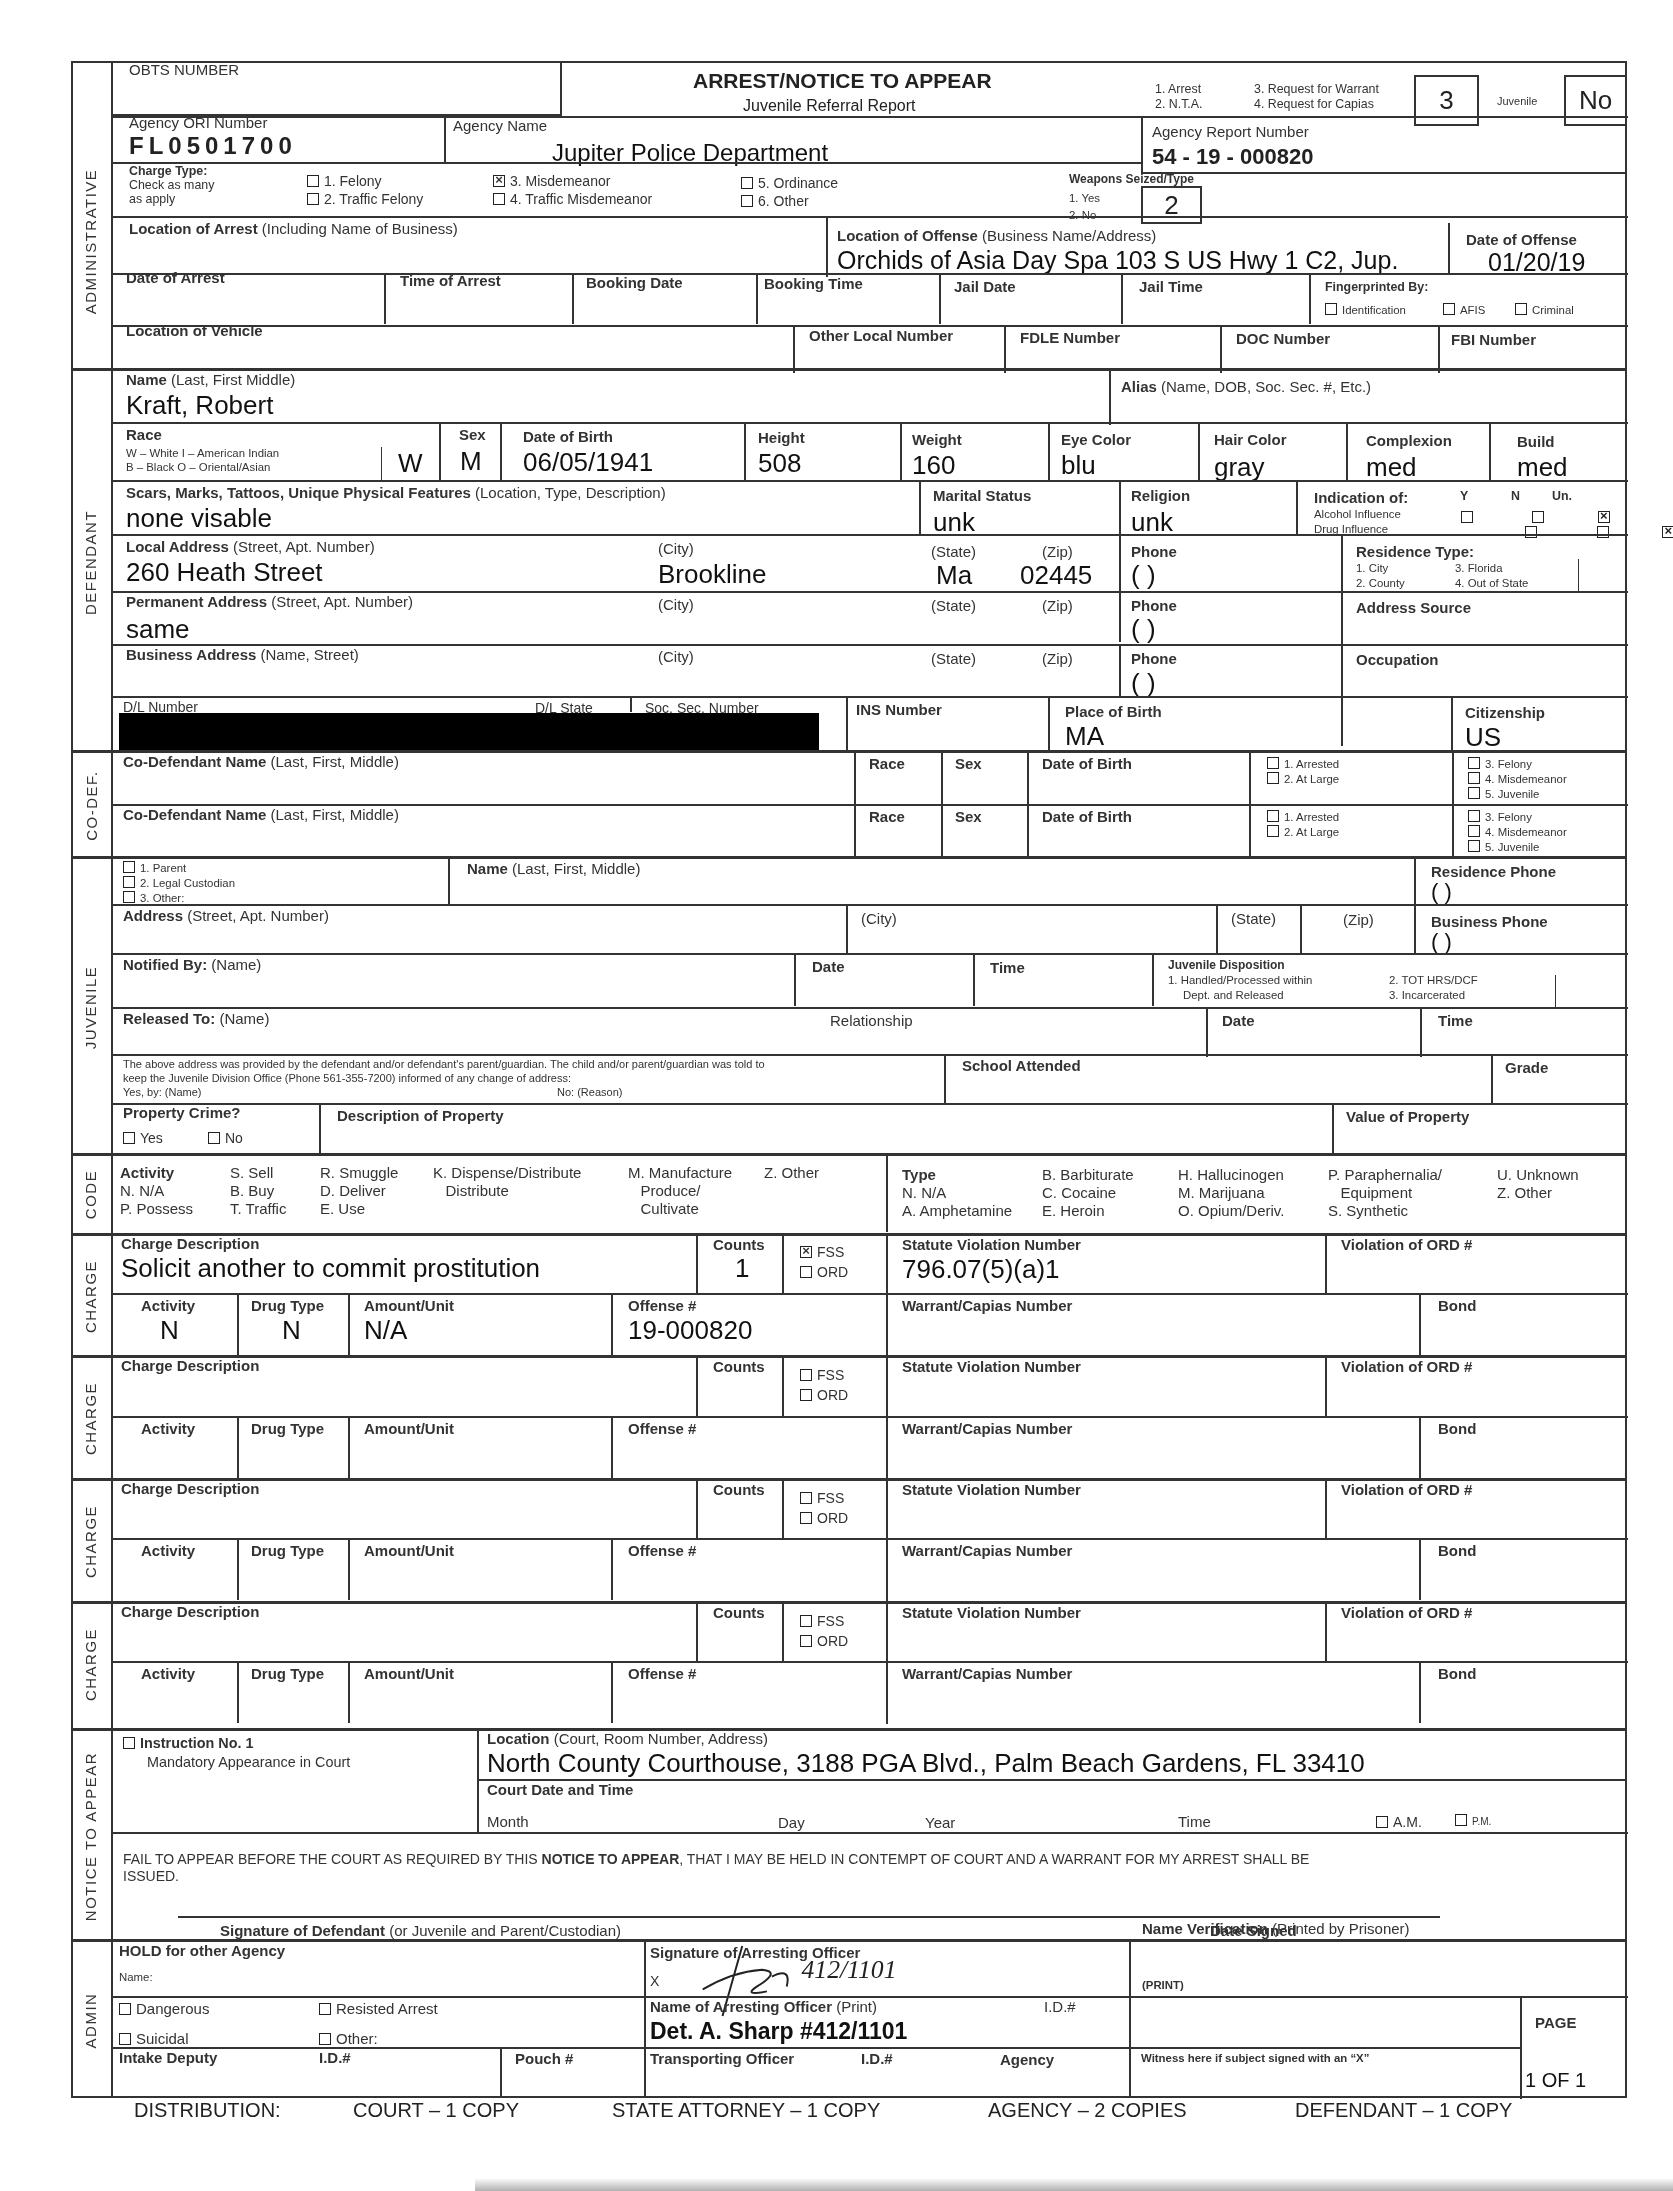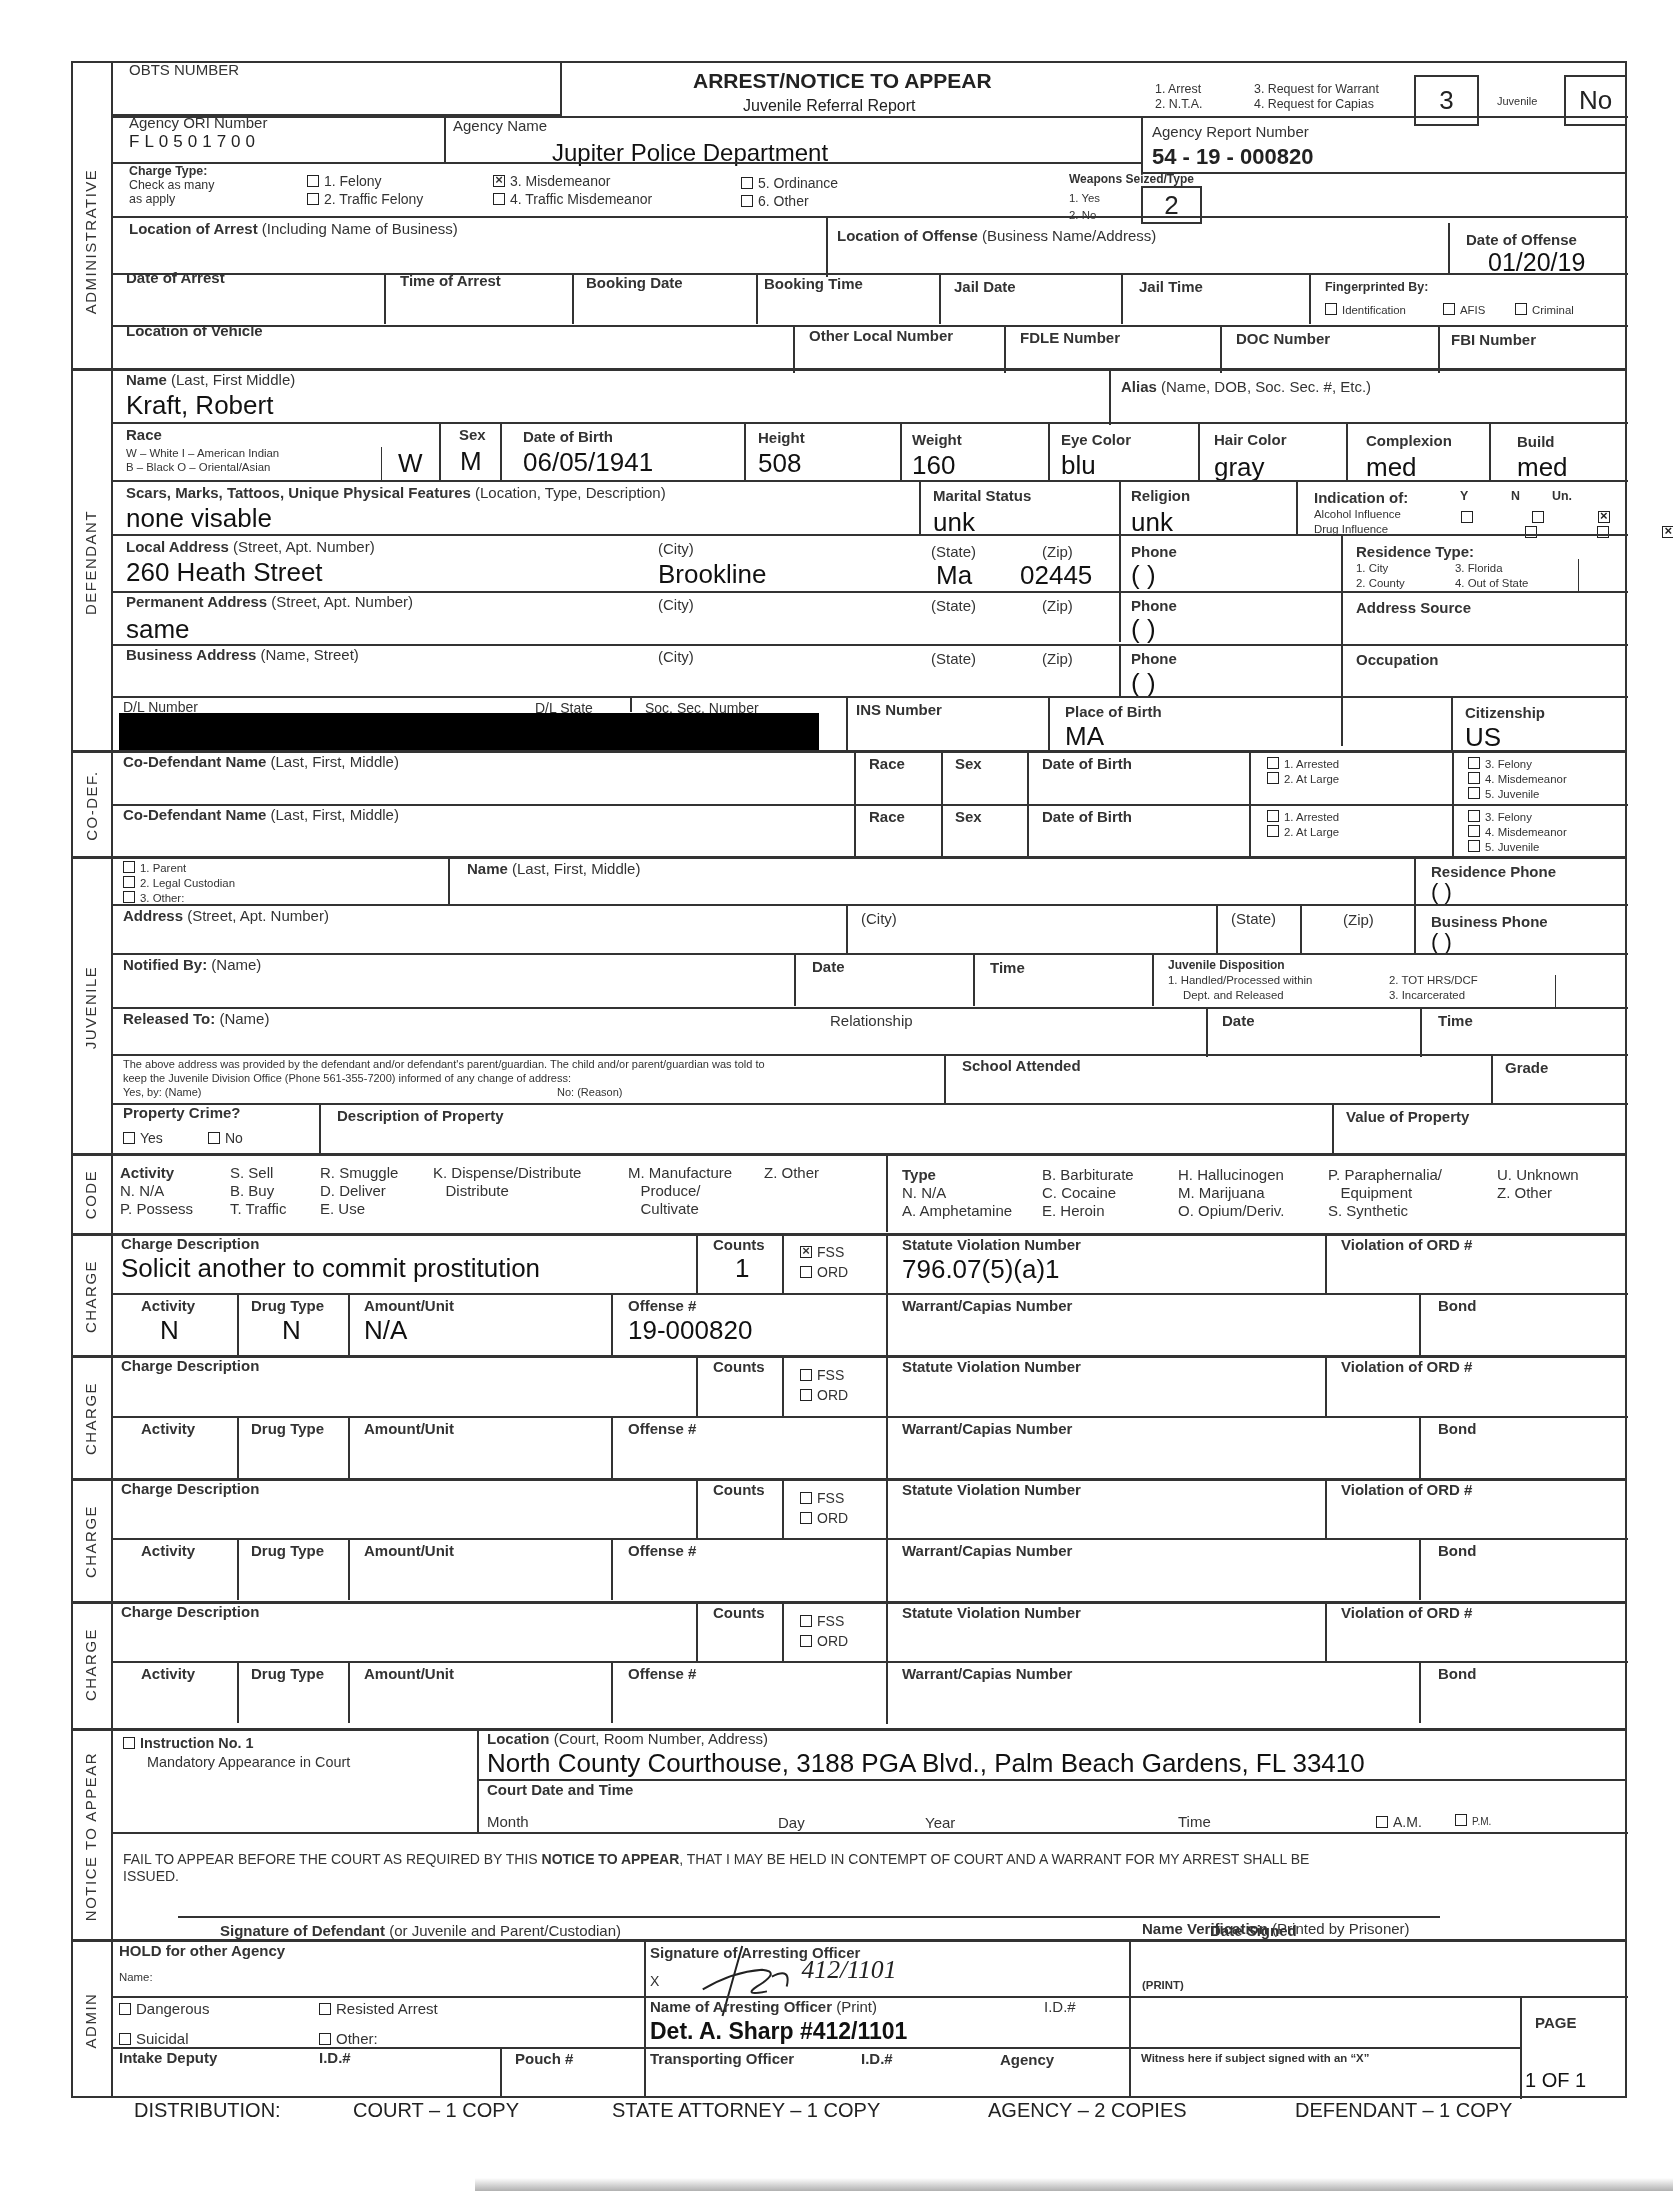--- a/index.html
+++ b/index.html
@@ -40,21 +40,21 @@
 <div class="sm" style="left:1497px;top:95px;font-size:11px">Juvenile</div>
 <div class="box" style="left:1564px;top:75px;width:63px;height:51px;display:flex;align-items:center;justify-content:center;font-size:26px">No</div>
 
 
 <div class="side" style="top:117px;height:248px">
       <span>ADMINISTRATIVE</span>
     </div>
 
 <div class="hl" style="left:111px;top:116px;width:1517px"></div>
 <div class="lbl" style="left:129px;top:114px">Agency ORI Number</div>
-<div class="a" style="left:129px;top:132px;font-size:17px;letter-spacing:5px;font-weight:normal;color:#222">FL0501700</div>
+<div class="a" style="left:129px;top:132px;font-size:24px;letter-spacing:5px;font-weight:bold;color:#222">FL0501700</div>
 <div class="vl" style="left:444px;top:116px;height:47px"></div>
 <div class="lbl" style="left:453px;top:117px">Agency Name</div>
 <div class="a" style="left:552px;top:139px;font-size:24px;color:#111">Jupiter Police Department</div>
 <div class="vl" style="left:1141px;top:116px;height:57px"></div>
 <div class="lbl" style="left:1152px;top:123px">Agency Report Number</div>
 <div class="a" style="left:1152px;top:144px;font-size:22px;font-weight:bold;color:#222">54 - 19 - 000820</div>
 
 <div class="hl" style="left:111px;top:162px;width:1031px"></div>
 <div class="hl" style="left:1141px;top:172px;width:486px"></div>
 <div class="sm" style="left:129px;top:164px;font-weight:bold">Charge Type:</div>
@@ -70,20 +70,21 @@
     </div>
 <div class="sm" style="left:1069px;top:172px;font-weight:bold;font-size:12px">Weapons Seized/Type</div>
 <div class="xs" style="left:1069px;top:191px">1. Yes</div>
 <div class="xs" style="left:1069px;top:208px">2. No</div>
 <div class="box" style="left:1141px;top:186px;width:61px;height:38px;display:flex;align-items:center;justify-content:center;font-size:26px">2</div>
 
 <div class="hl" style="left:111px;top:216px;width:1517px"></div>
 <div class="lbl" style="left:129px;top:220px"><b>Location of Arrest</b> <span>(Including Name of Business)</span></div>
 <div class="vl" style="left:826px;top:216px;height:61px"></div>
 <div class="lbl" style="left:837px;top:227px"><b>Location of Offense</b> <span>(Business Name/Address)</span></div>
+<div class="val" style="left:837px;top:246px;font-size:25px">Orchids of Asia Day Spa 103 S US Hwy 1 C2, Jup.</div>
 <div class="vl" style="left:1448px;top:223px;height:51px"></div>
 <div class="lbl" style="left:1466px;top:231px;font-weight:bold">Date of Offense</div>
 <div class="val" style="left:1488px;top:248px;font-size:25px">01/20/19</div>
 
 <div class="hl" style="left:111px;top:273px;width:1517px"></div>
 <div class="lbl" style="left:126px;top:269px;font-weight:bold">Date of Arrest</div>
 <div class="vl" style="left:384px;top:273px;height:51px"></div>
 <div class="lbl" style="left:400px;top:272px;font-weight:bold">Time of Arrest</div>
 <div class="vl" style="left:572px;top:273px;height:51px"></div>
 <div class="lbl" style="left:586px;top:274px;font-weight:bold">Booking Date</div>

